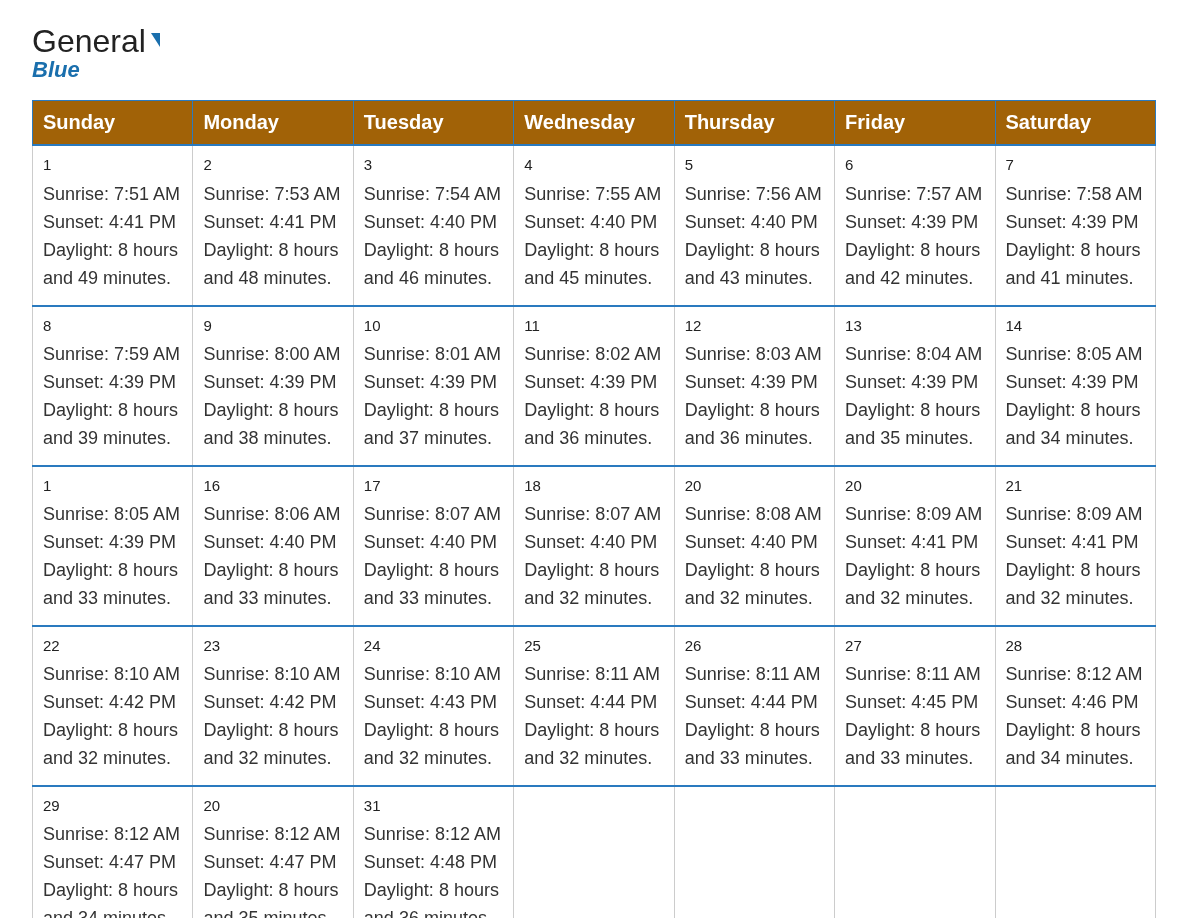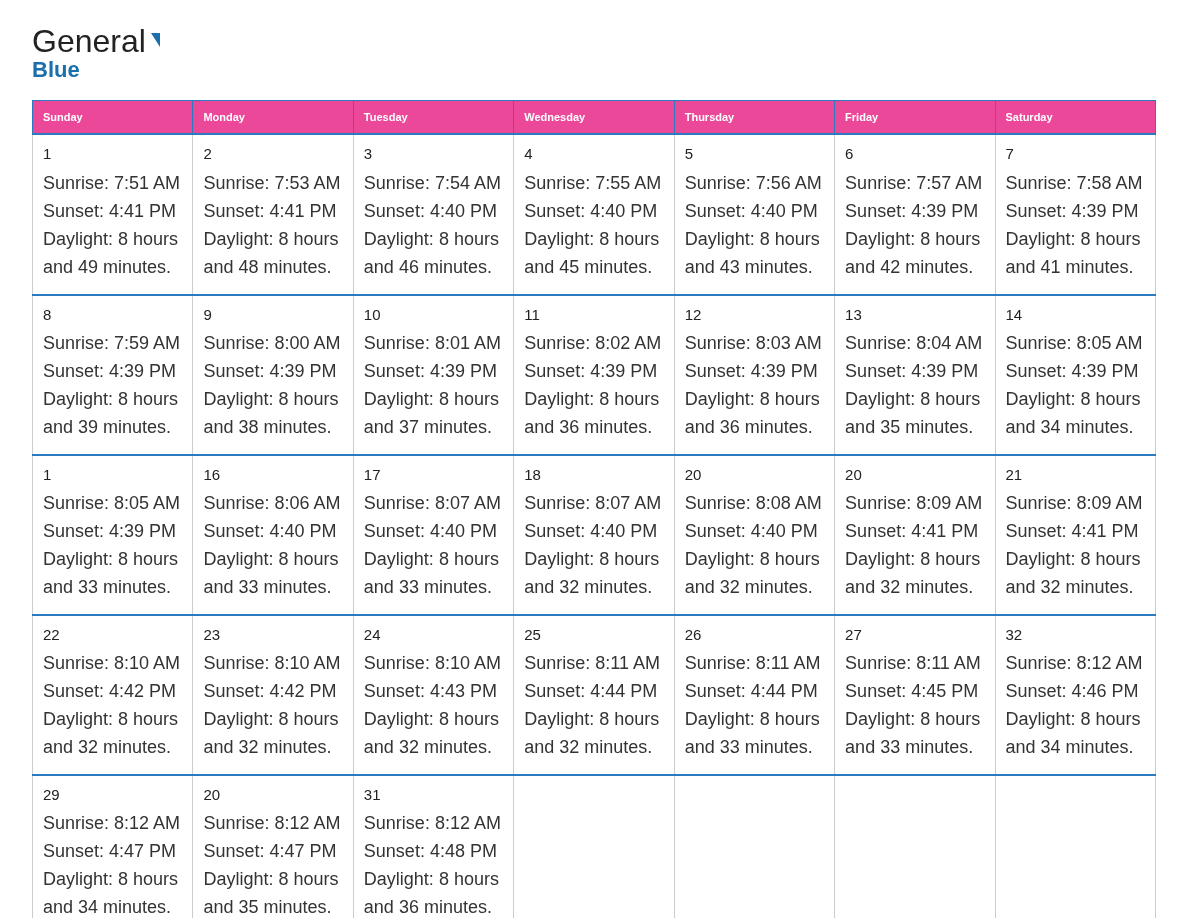--- a/index.html
+++ b/index.html
@@ -35,23 +35,23 @@
       font-weight: normal;
       color: #333;
       margin-top: 4px;
     }
     table {
       width: 100%;
       border-collapse: collapse;
       table-layout: fixed;
     }
     thead tr th {
-      background-color: #ec4899;
+      background-color: #a16207;
       color: #fff;
-      font-size: 11px;
+      font-size: 20px;
       font-weight: bold;
       padding: 10px 10px;
       text-align: left;
       border: 1px solid #2a7abf;
       margin-left: 41px;
     }
     tbody tr td {
       vertical-align: top;
       padding: 8px 10px 12px 10px;
       font-size: 13.5px;
@@ -88,21 +88,21 @@
     }
   </style>
 </head>
 <body>
 
 <div class="header">
   <div class="logo">
     <div class="logo-wrap">
       <div class="logo-text-wrap">
         <span style="font-size:32px;font-weight:normal;color:#222;line-height:1.1;">General<span style="display:inline-block;width:0;height:0;border-left:9px solid transparent;border-right:0px solid transparent;border-bottom:0px solid transparent;border-top:14px solid #1a6fad;margin-left:5px;vertical-align:middle;position:relative;top:-4px;"></span></span>
-        <span style="font-size:22px;font-weight:bold;color:#1a6fad;margin-top:-2px;">Blue</span>
+        <span style="font-size:22px;font-weight:bold;color:#1a6fad;margin-top:-2px;font-style:italic;">Blue</span>
       </div>
     </div>
   </div>
 </div>
 
 <table>
   <thead>
     <tr>
     <th>Sunday</th>
         <th>Monday</th>
@@ -223,21 +223,21 @@
         </td>
         <td>
           <span class="day-num">26</span>
           <div class="day-info">Sunrise: 8:11 AM<br>Sunset: 4:44 PM<br>Daylight: 8 hours and 33 minutes.</div>
         </td>
         <td>
           <span class="day-num">27</span>
           <div class="day-info">Sunrise: 8:11 AM<br>Sunset: 4:45 PM<br>Daylight: 8 hours and 33 minutes.</div>
         </td>
         <td>
-          <span class="day-num">32</span>
+          <span class="day-num">28</span>
           <div class="day-info">Sunrise: 8:12 AM<br>Sunset: 4:46 PM<br>Daylight: 8 hours and 34 minutes.</div>
         </td>
       </tr>
       <tr>
         <td>
           <span class="day-num">29</span>
           <div class="day-info">Sunrise: 8:12 AM<br>Sunset: 4:47 PM<br>Daylight: 8 hours and 34 minutes.</div>
         </td>
         <td>
           <span class="day-num">20</span>

